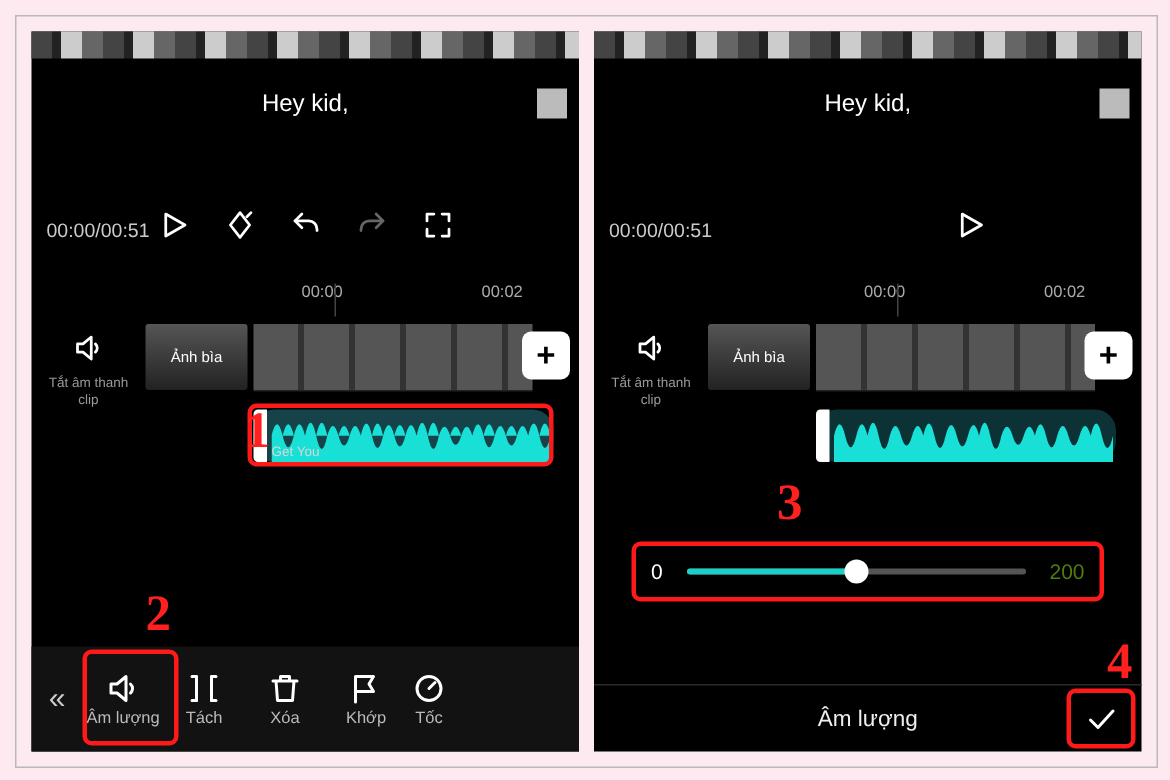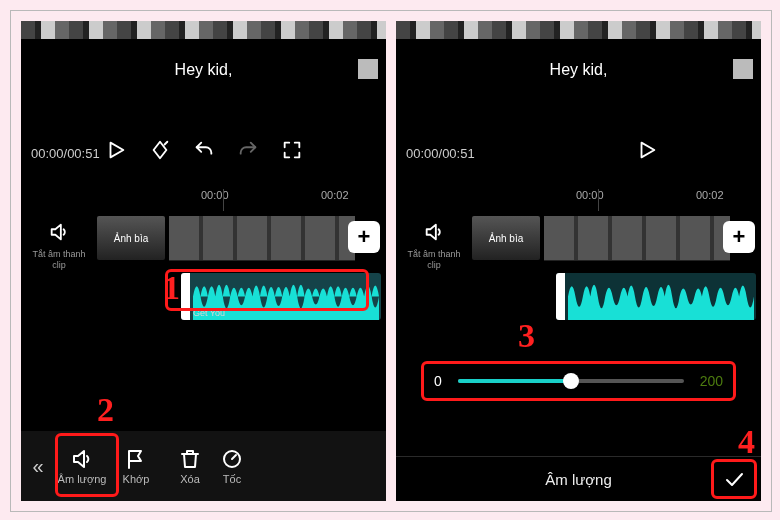--- a/index.html
+++ b/index.html
@@ -18,21 +18,21 @@
   .tick{position:absolute;top:0}
   .ruler .ln{position:absolute;top:0;bottom:0;border-left:1px solid #444}
   .muteclip{position:absolute;top:200px;left:10px;width:56px;text-align:center}
   .muteclip .lbl{font-size:9px;color:#999;line-height:11px;margin-top:2px}
   .thumb1{position:absolute;top:195px;left:76px;width:68px;height:44px;background:linear-gradient(#555,#222);border-radius:2px;display:flex;align-items:center;justify-content:center;font-size:10px}
   .thumb2{position:absolute;top:195px;left:148px;height:44px;background:repeating-linear-gradient(90deg,#555 0 30px,#333 30px 34px);border-bottom:1px solid #222}
   .left .thumb2{width:186px}
   .right .thumb2{width:186px}
   .thumb2 .cap{position:absolute;left:6px;bottom:1px;font-size:8px;color:#ccc}
   .plus{position:absolute;top:200px;right:6px;width:32px;height:32px;background:#fff;border-radius:6px;display:flex;align-items:center;justify-content:center;color:#000;font-size:22px;font-weight:bold}
-  .audiobar{position:absolute;top:252px;left:160px;height:47px;border-radius:3px}
+  .audiobar{position:absolute;top:252px;left:148px;height:35px;border-radius:14px}
   .left .audiobar{width:200px;background:#154349}
   .right .audiobar{width:200px;background:#0d3236}
   .audiobar .handle{position:absolute;left:0;top:0;bottom:0;width:9px;background:#fff;border-radius:3px 0 0 3px}
   .audiobar svg{position:absolute;left:12px;top:0;width:calc(100% - 14px);height:100%}
   .audiobar .name{position:absolute;left:12px;bottom:2px;font-size:9px;color:#d6d6d6}
   .audiored{position:absolute;border:3px solid #ff1a1a;border-radius:6px}
   .left .audiored{top:248px;left:144px;width:198px;height:36px}
   .toolbar{position:absolute;bottom:0;left:0;right:0;height:70px;background:#121212;display:flex;align-items:center}
   .chev{width:34px;text-align:center;color:#ccc;font-size:20px}
   .tool{flex:0 0 54px;text-align:center;color:#bbb;font-size:11px}
@@ -120,29 +120,36 @@
       <div class="chev">«</div>
       <div class="tool">
         <svg width="24" height="24" class="icon" viewBox="0 0 24 24">
             <path d="M4 9v6h4l6 5V4l-6 5H4z"></path>
             <path d="M17 9a4 4 0 010 6"></path>
           </svg>
         <span>Âm lượng</span>
       </div>
       <div class="tool">
         <svg width="24" height="24" class="icon" viewBox="0 0 24 24">
+            <path d="M7 4v16M17 4v16"></path>
+            <path d="M7 4h-3M7 20h-3M17 4h3M17 20h3"></path>
+          </svg>
+        <span>Tách</span>
+      </div>
+      <div class="tool">
+        <svg width="24" height="24" class="icon" viewBox="0 0 24 24">
+            <path d="M4 7h16M9 7V4h6v3M6 7l1 13h10l1-13"></path>
+          </svg>
+        <span>Xóa</span>
+      </div>
+      <div class="tool">
+        <svg width="24" height="24" class="icon" viewBox="0 0 24 24">
             <path d="M5 21V4h12l-3 5 3 5H5"></path>
           </svg>
         <span>Khớp</span>
-      </div>
-      <div class="tool">
-        <svg width="24" height="24" class="icon" viewBox="0 0 24 24">
-            <path d="M4 7h16M9 7V4h6v3M6 7l1 13h10l1-13"></path>
-          </svg>
-        <span>Xóa</span>
       </div>
       <div class="tool" style="flex:0 0 30px">
         <svg width="24" height="24" class="icon" viewBox="0 0 24 24">
             <circle cx="12" cy="12" r="8"></circle>
             <path d="M12 12l4-4"></path>
           </svg>
         <span>Tốc</span>
       </div>
     </div>
     <div class="volred"></div>

